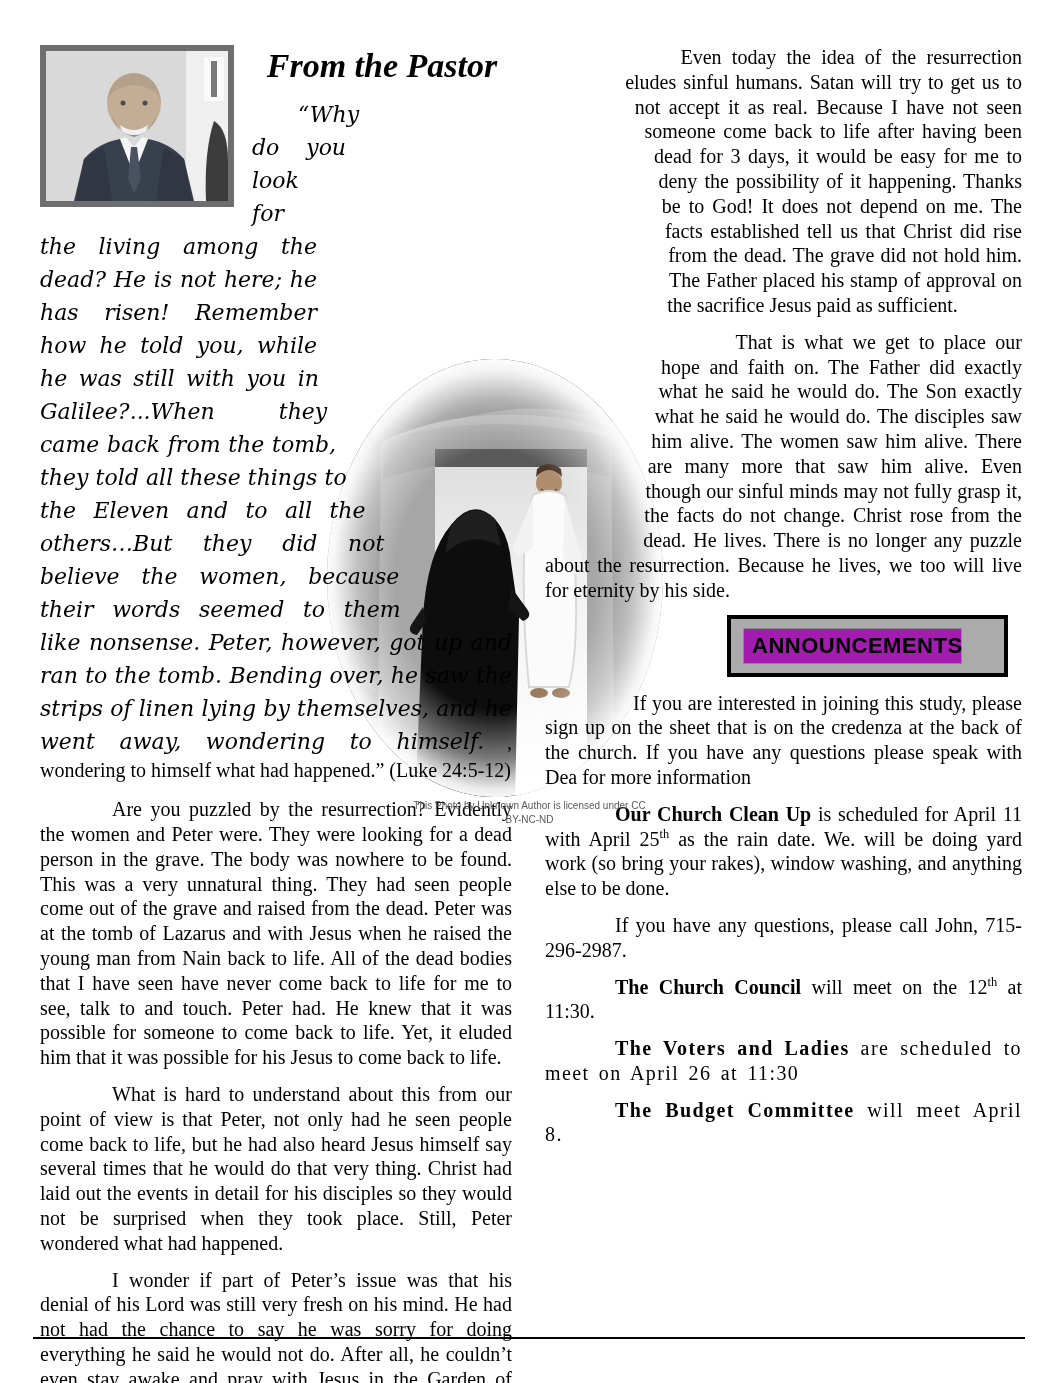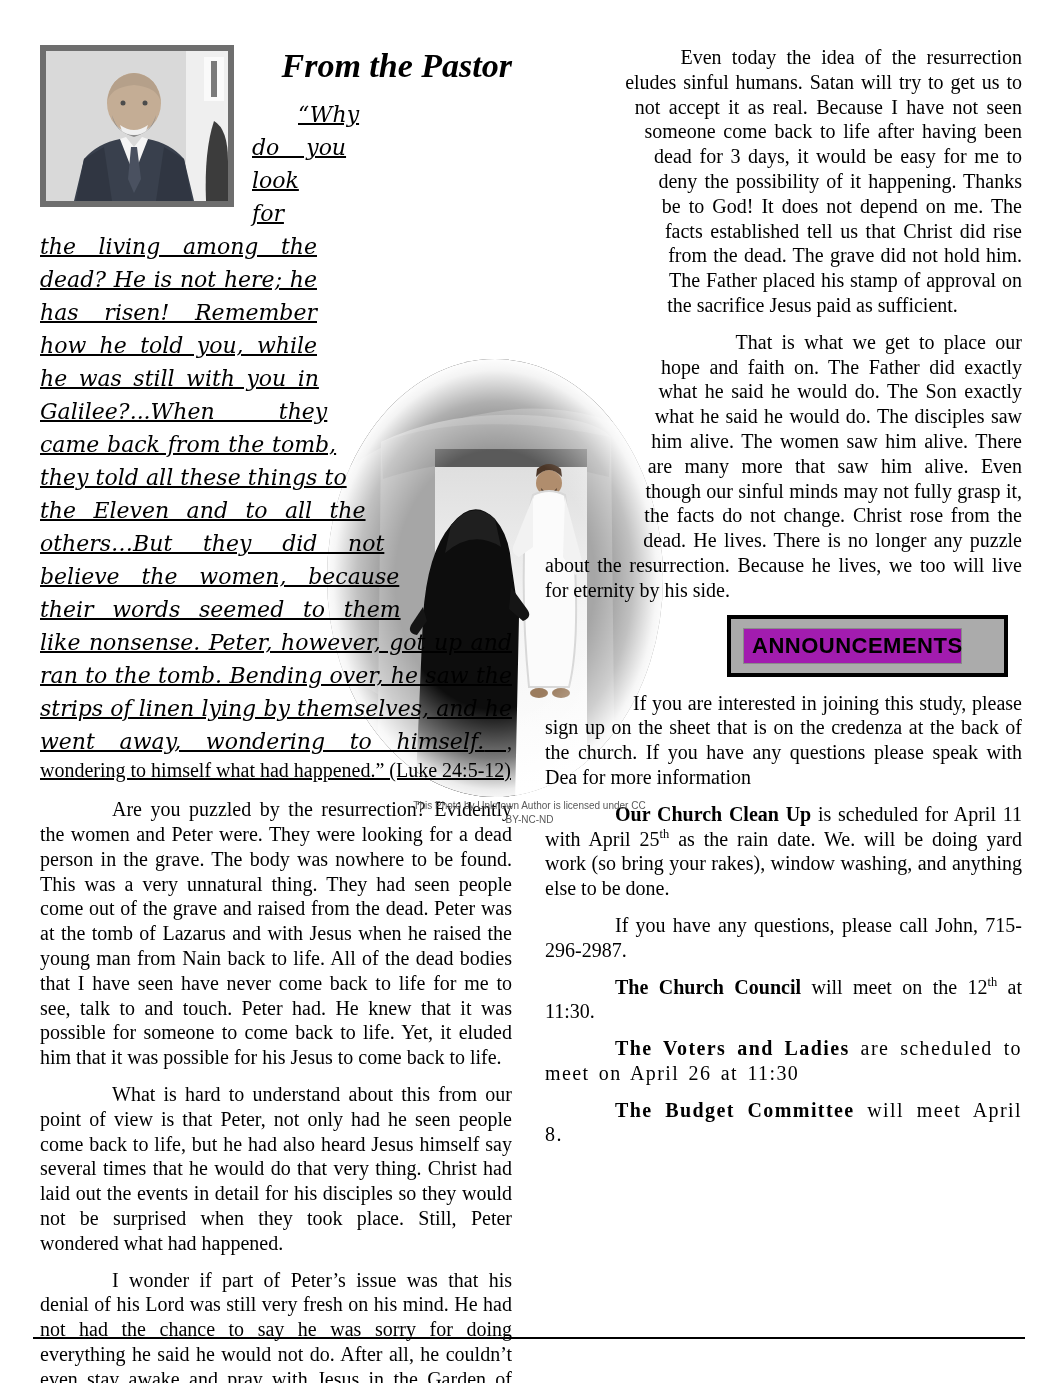--- a/index.html
+++ b/index.html
@@ -12,25 +12,25 @@
   .right-col{left:545px;width:477px;}
 
   .serif-p{font-size:20px;line-height:1.24;text-align:justify;margin:0 0 12px 0;text-indent:72px;}
 
   
   .photo-frame{float:left;width:182px;height:150px;border:6px solid #6e6e6e;margin:0 18px 8px 0;background:#d9d9d9;}
   .photo-frame svg{display:block;}
 
   
   .pastor-heading{font-family:"Liberation Serif",serif;font-style:italic;font-weight:bold;
-    font-size:34px;line-height:1.1;text-align:right;margin:2px 0 14px 0;}
+    font-size:34px;line-height:1.1;text-align:center;margin:2px 0 14px 0;}
 
   
   .script{font-family:"DejaVu Serif",serif;font-style:italic;font-size:22px;line-height:1.5;}
-  .quote-p{font-size:20px;line-height:1.24;text-align:justify;margin:0 0 14px 0;text-indent:46px;text-decoration:underline;}
+  .quote-p{font-size:20px;line-height:1.24;text-align:justify;margin:0 0 14px 0;text-indent:46px;}
 
   
   .oval-spacer-l{float:right;width:185px;height:505px;margin-top:268px;margin-left:10px;
     shape-outside:polygon(185px 0px,60px 22px,20px 95px,2px 185px,8px 265px,32px 355px,72px 425px,88px 455px,90px 505px,185px 505px);
     shape-margin:6px;}
   .oval-spacer-r{float:left;width:118px;height:490px;margin-top:303px;margin-right:10px;
     shape-outside:polygon(0px 0px,70px 40px,105px 130px,118px 230px,108px 330px,95px 420px,92px 490px,0px 490px);
     shape-margin:6px;}
 
   

